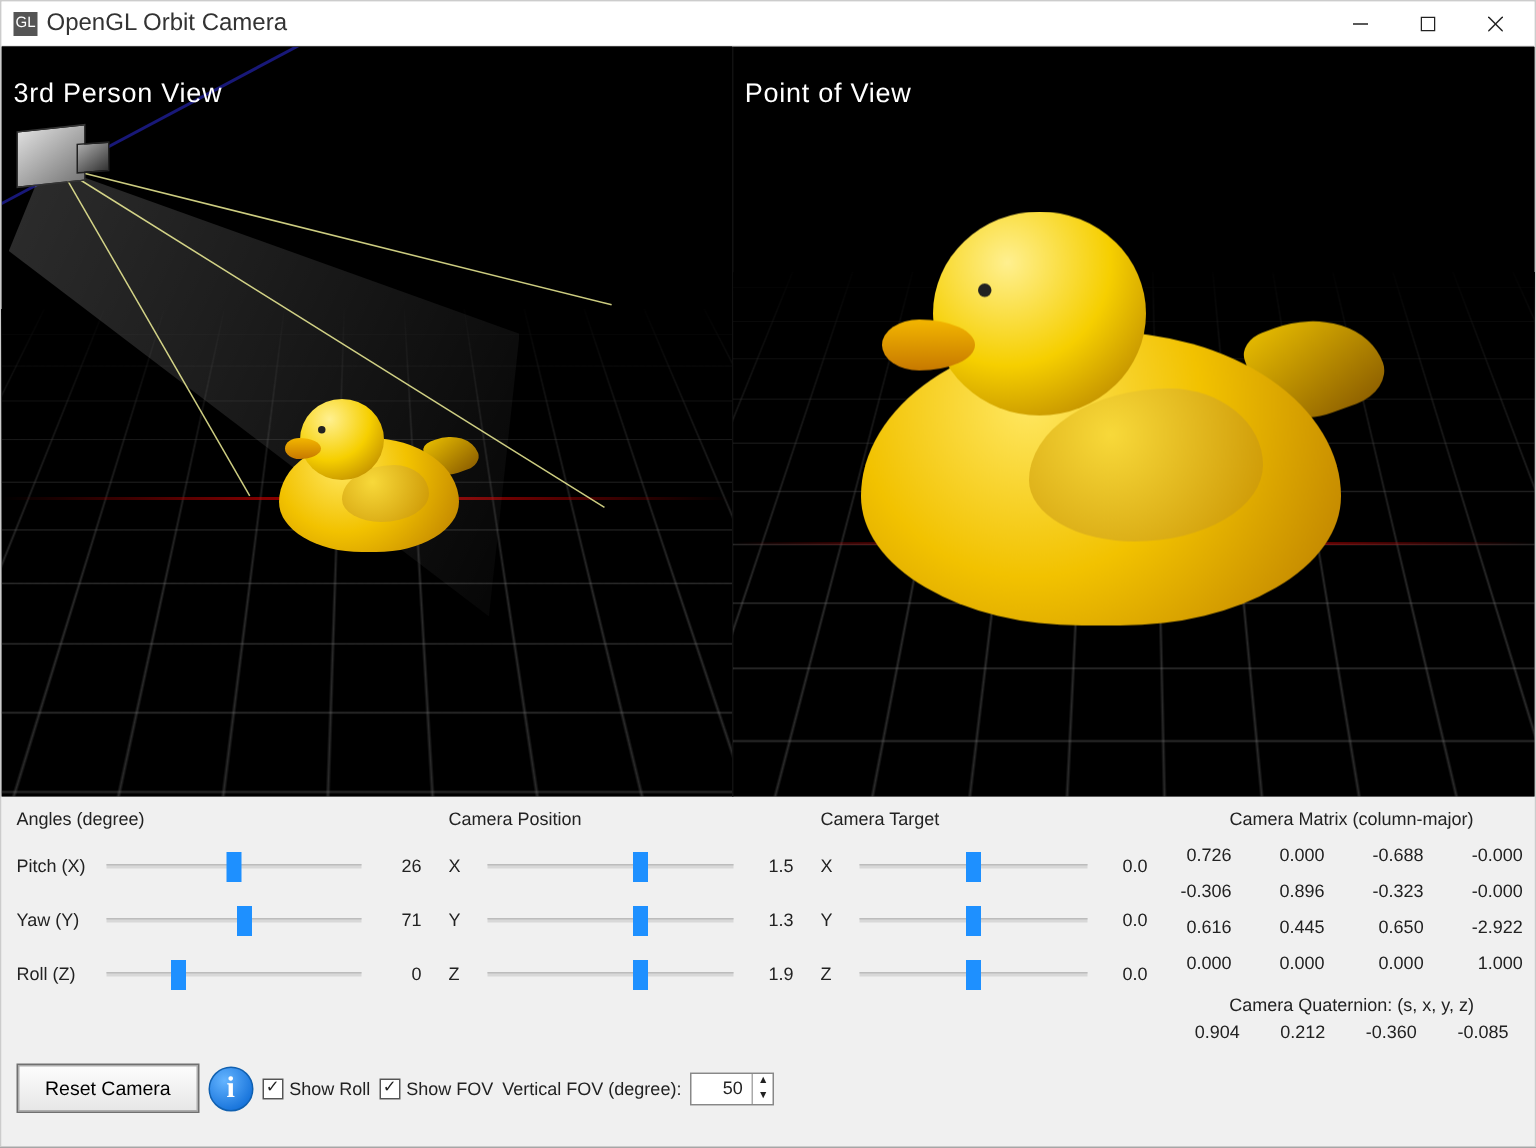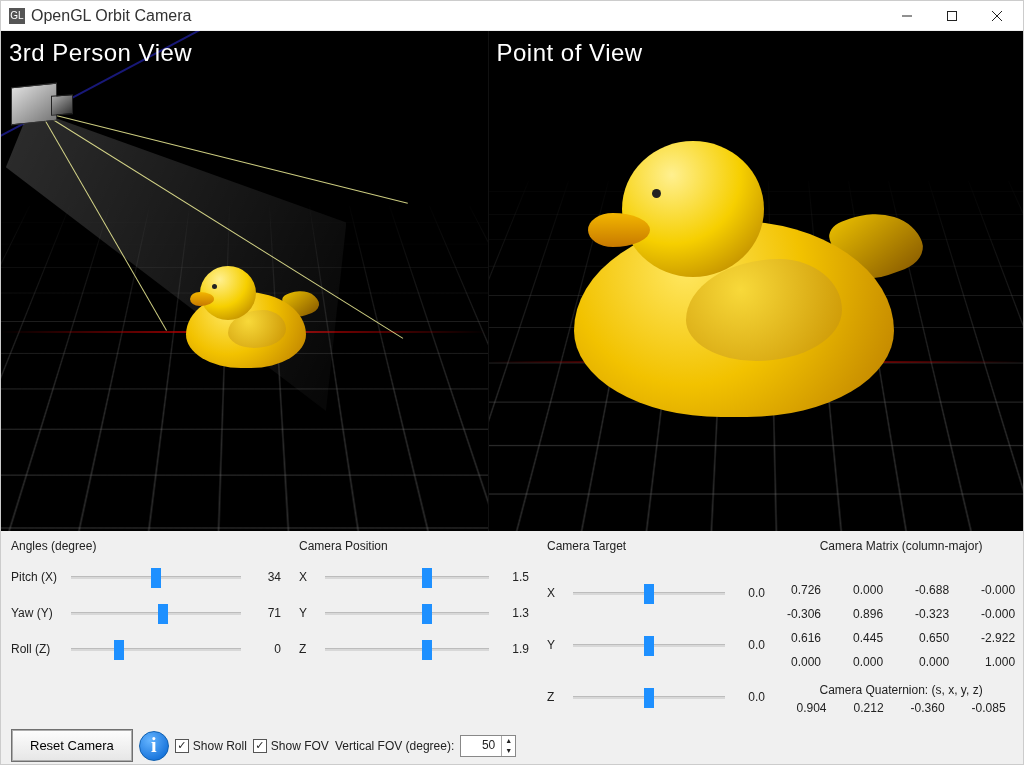--- a/index.html
+++ b/index.html
@@ -45,25 +45,25 @@
   }
   .vp {
     position: relative;
     flex: 1;
     background: #000;
     overflow: hidden;
   }
   .vp + .vp { border-left: 1px solid #111; padding-left: 48px; }
   .vp .vplabel {
     position: absolute;
-    top: 8px; left: 8px;
+    top: 21px; left: 8px;
     color: #fff;
     font-family: "Yu Gothic Light","Segoe UI Light","Helvetica Neue",Arial,sans-serif;
     font-weight: 200;
-    font-size: 24px;
+    font-size: 18px;
     letter-spacing: 0.5px;
     z-index: 10;
   }
   .gridfloor {
     position: absolute;
     left: -60%; right: -60%;
     top: 35%; bottom: -30%;
     background-image:
       linear-gradient(to bottom, rgba(0,0,0,0.95), rgba(0,0,0,0) 60%),
       repeating-linear-gradient(0deg, rgba(120,120,120,0.35) 0 1px, transparent 1px 40px),
@@ -189,21 +189,21 @@
   .ctrl-top {
     display: flex;
     gap: 18px;
   }
   .ctrl-col {
     display: flex;
     flex-direction: column;
   }
   .col-angles { flex: 0 0 270px; }
   .col-campos { flex: 0 0 230px; }
-  .col-camtgt { flex: 0 0 218px; justify-content: space-between; }
+  .col-camtgt { flex: 0 0 218px; }
   .col-matrix { flex: 1; text-align: center; }
   .ctrl-col .sect-label { margin-bottom: 6px; }
   .slider-row {
     display: flex;
     align-items: center;
     height: 36px;
   }
   .slider-row .slabel { width: 54px; }
   .col-campos .slider-row .slabel,
   .col-camtgt .slider-row .slabel { width: 20px; }
@@ -229,21 +229,20 @@
   .thumb.p54 { left: calc(54% - 5px); }
   .thumb.p28 { left: calc(28% - 5px); }
   .thumb.p62 { left: calc(62% - 5px); }
 
   .matrix-title { margin-bottom: 6px; }
   .matrix-grid {
     display: grid;
     grid-template-columns: repeat(4, 1fr);
     gap: 2px 24px;
     font-variant-numeric: tabular-nums;
-    margin-top: 20px;
   }
   .matrix-grid div {
     text-align: right;
     padding: 4px 4px;
   }
   .ctrl-bottom {
     display: flex;
     align-items: center;
     gap: 6px;
     margin-top: 14px;
@@ -355,21 +354,21 @@
   <div class="ctrl-top">
 
     <div class="ctrl-col col-angles">
       <div class="sect-label">Angles (degree)</div>
       <div class="slider-row">
         <div class="slabel">Pitch (X)</div>
         <div class="slider">
             <div class="track"></div>
             <div class="thumb p50"></div>
           </div>
-        <div class="sval">34</div>
+        <div class="sval">26</div>
       </div>
       <div class="slider-row">
         <div class="slabel">Yaw (Y)</div>
         <div class="slider">
             <div class="track"></div>
             <div class="thumb p54"></div>
           </div>
         <div class="sval">71</div>
       </div>
       <div class="slider-row">

